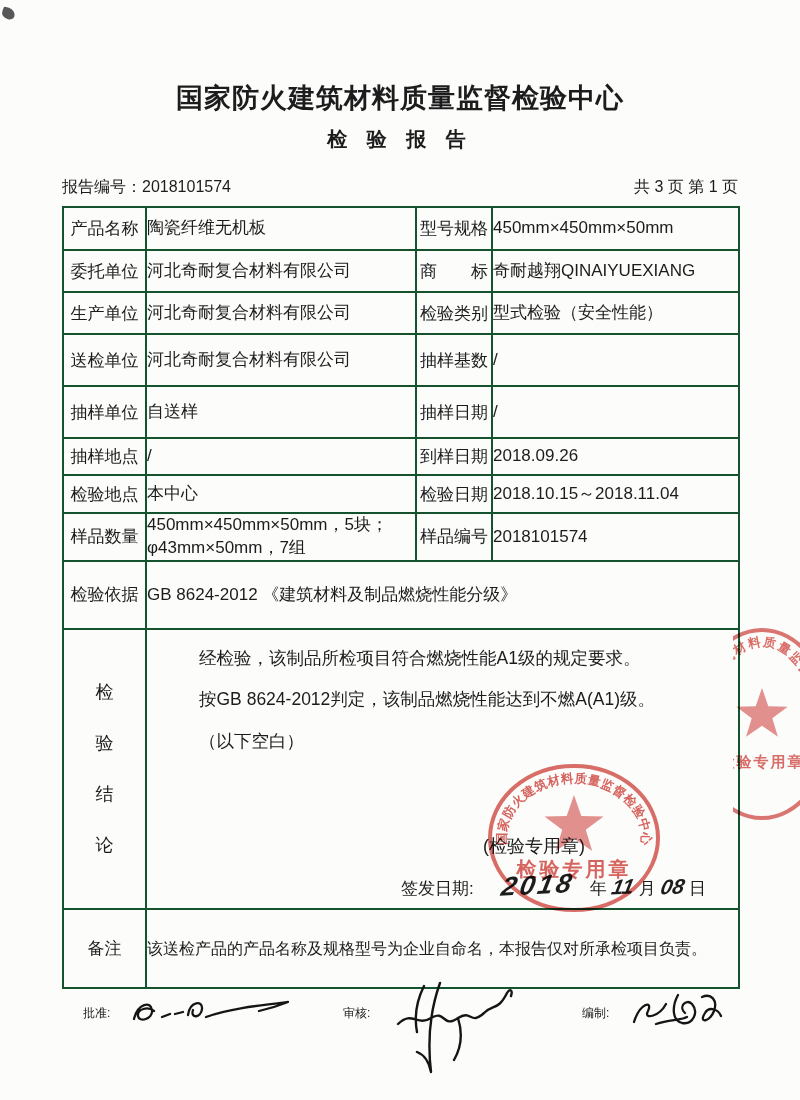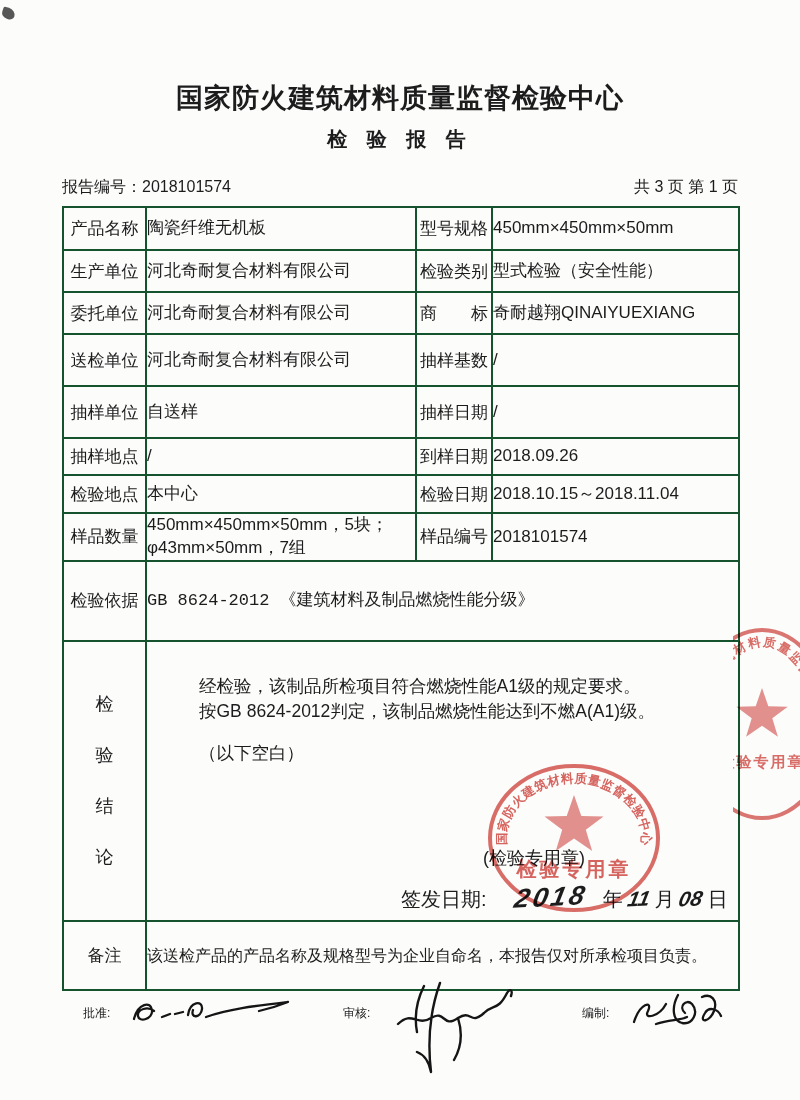--- a/index.html
+++ b/index.html
@@ -12,33 +12,33 @@
   
   .org-title{left:0;right:0;top:80px;text-align:center;font-size:27px;font-weight:bold;letter-spacing:1px;}
   .report-title{left:0;right:0;top:126px;text-align:center;font-size:20px;font-weight:bold;letter-spacing:7px;}
   .meta-row{left:62px;width:676px;top:177px;font-size:16px;display:flex;justify-content:space-between;align-items:flex-end;}
   
   table.form{position:absolute;left:62px;top:206px;width:676px;border-collapse:collapse;table-layout:fixed;}
   table.form td{border:2px solid #14532d;font-size:17px;vertical-align:middle;padding:0;overflow:hidden;}
   td.lab{text-align:center;}
   td.val{text-align:left;padding:2px 4px 2px 8px;line-height:1.45;}
   tr.h43{height:43px;} tr.h42{height:42px;} tr.h36{height:52px;} tr.h37{height:37px;}
-  tr.h38{height:38px;} tr.h68{height:80px;font-family:Liberation Mono, monospace;} tr.h41{height:41px;} tr.h280{height:280px;} tr.h69{height:69px;margin-left:26px;}
+  tr.h38{height:38px;} tr.h68{height:68px;} tr.h41{height:41px;} tr.h280{height:280px;} tr.h69{height:79px;margin-left:26px;}
   td.concl-lab .vchars{display:flex;flex-direction:column;align-items:center;justify-content:center;gap:27px;height:100%;font-size:18px;}
   td.concl-val{position:relative;}
   .concl-line{position:absolute;left:14px;right:6px;font-size:17.5px;}
-  .l1{top:16px;text-indent:38px;margin-top:16px;}
+  .l1{top:16px;text-indent:38px;}
   .l2{top:57px;text-indent:38px;}
   .l3{top:99px;text-indent:38px;}
   .seal-note{position:absolute;left:336px;top:204px;font-size:18px;}
   .date-line{position:absolute;left:254px;top:240px;font-size:17px;white-space:nowrap;}
   .hand{display:inline-block;font-style:italic;transform:skewX(-14deg) rotate(-3deg);font-weight:bold;}
   .hand-year{font-size:27px;margin:0 16px 0 28px;letter-spacing:3px;}
   .hand-num{font-size:21px;margin:0 5px;}
-  .dchar{font-size:20px;}
+  .dchar{font-size:17px;}
   
   .stamp-main{left:485px;top:762px;mix-blend-mode:multiply;}
   .stamp-edge-clip{left:733px;top:627px;width:67px;height:196px;overflow:hidden;mix-blend-mode:multiply;}
   .stamp-edge-clip svg{margin-left:-42px;display:block;}
   
   .sig-label{font-size:12px;position:absolute;}
   .sig{position:absolute;}
   .scan-mark{left:2px;top:8px;width:13px;height:11px;background:#3a3a3a;border-radius:2px 60% 40% 50%;transform:rotate(18deg);opacity:.85;}
 </style>
 </head>
@@ -62,30 +62,30 @@
       <col style="width:247px">
     </colgroup>
   <tbody>
       <tr class="h43">
     <td class="lab">产品名称</td>
     <td class="val">陶瓷纤维无机板</td>
     <td class="lab">型号规格</td>
     <td class="val">450mm×450mm×50mm</td>
   </tr>
   <tr class="h42">
+    <td class="lab">委托单位</td>
+    <td class="val">河北奇耐复合材料有限公司</td>
+    <td class="lab">商　　标</td>
+    <td class="val">奇耐越翔QINAIYUEXIANG</td>
+  </tr>
+  <tr class="h42">
     <td class="lab">生产单位</td>
     <td class="val">河北奇耐复合材料有限公司</td>
     <td class="lab">检验类别</td>
     <td class="val">型式检验（安全性能）</td>
-  </tr>
-  <tr class="h42">
-    <td class="lab">委托单位</td>
-    <td class="val">河北奇耐复合材料有限公司</td>
-    <td class="lab">商　　标</td>
-    <td class="val">奇耐越翔QINAIYUEXIANG</td>
   </tr>
   <tr class="h36">
     <td class="lab">送检单位</td>
     <td class="val">河北奇耐复合材料有限公司</td>
     <td class="lab">抽样基数</td>
     <td class="val">/</td>
   </tr>
   <tr class="h36">
     <td class="lab">抽样单位</td>
     <td class="val">自送样</td>

